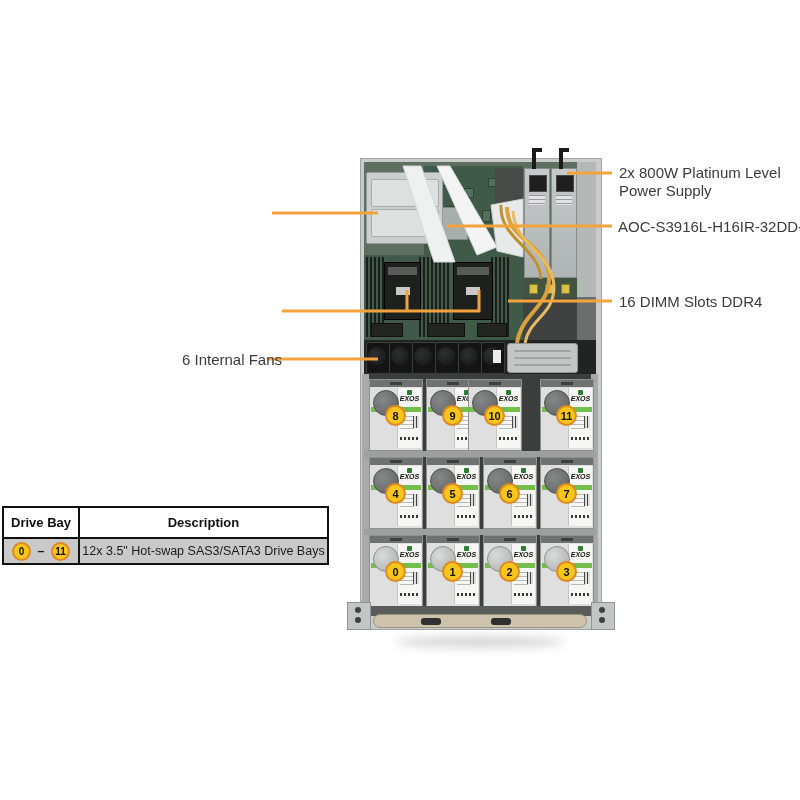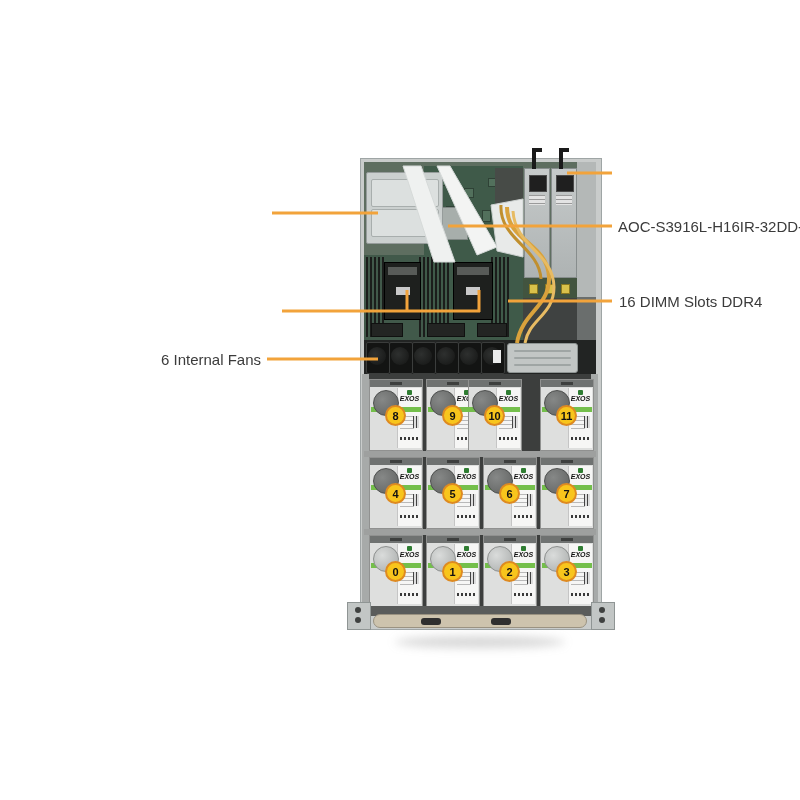--- a/index.html
+++ b/index.html
@@ -2,21 +2,21 @@
 <html style="--callout: #F2A33B; --badge-fill: #F8C51C; --badge-border: #DE8A20; --text: #3B3B3B; --stripe: #74BF4B;"><head>
 <meta charset="utf-8">
 <style>
   html,body{margin:0;padding:0;background:#fff;}
   #stage{position:relative;width:800px;height:800px;background:#ffffff;overflow:hidden;
          font-family:"Liberation Sans",sans-serif;}
   
   .ann{position:absolute;font-size:15px;line-height:18px;color:var(--text,#3b3b3b);z-index:30;white-space:nowrap;}
   #ann-aiom{left:147px;top:196px;}
   #ann-cpu{left:114px;top:290px;}
-  #ann-fans{left:161px;top:351px;}
+  #ann-fans{left:182px;top:351px;}
   #ann-psu{left:619px;top:164px;}
   #ann-aoc{left:618px;top:218px;}
   #ann-dimm{left:619px;top:293px;}
   
   #callout-lines{position:absolute;left:0;top:0;z-index:25;pointer-events:none;}
   #callout-lines line{stroke:var(--callout,#F2A33B);stroke-width:3;}
   
   #bay-table{position:absolute;left:2px;top:506px;width:327px;border-collapse:collapse;z-index:30;
              font-family:"Liberation Sans",sans-serif;}
   #bay-table th,#bay-table td{border:2px solid #111;text-align:center;padding:0;}
@@ -391,16 +391,38 @@
     <line x1="272" y1="213" x2="378" y2="213"></line>
     <line x1="267" y1="359" x2="378" y2="359"></line>
     <line x1="282" y1="311" x2="480" y2="311"></line>
     <line x1="407" y1="312" x2="407" y2="290"></line>
     <line x1="479" y1="312" x2="479" y2="290"></line>
   </svg>
 
   <div class="ann" id="ann-cpu">
   </div>
   <div class="ann" id="ann-fans">6 Internal Fans</div>
+  <div class="ann" id="ann-psu">
+    <div>2x 800W Platinum Level</div>
+    <div>Power Supply</div>
+  </div>
   <div class="ann" id="ann-aoc">AOC-S3916L-H16IR-32DD+</div>
   <div class="ann" id="ann-dimm">16 DIMM Slots DDR4</div>
 
+  <table id="bay-table">
+    <thead>
+      <tr>
+        <th class="bayhead">Drive Bay</th>
+        <th>Description</th>
+      </tr>
+    </thead>
+    <tbody>
+      <tr>
+        <td>
+          <span class="tbadge">0</span>
+          <span class="dash">–</span>
+          <span class="tbadge">11</span>
+        </td>
+        <td>12x 3.5" Hot-swap SAS3/SATA3 Drive Bays</td>
+      </tr>
+    </tbody>
+  </table>
 </div>
 
 </body></html>

